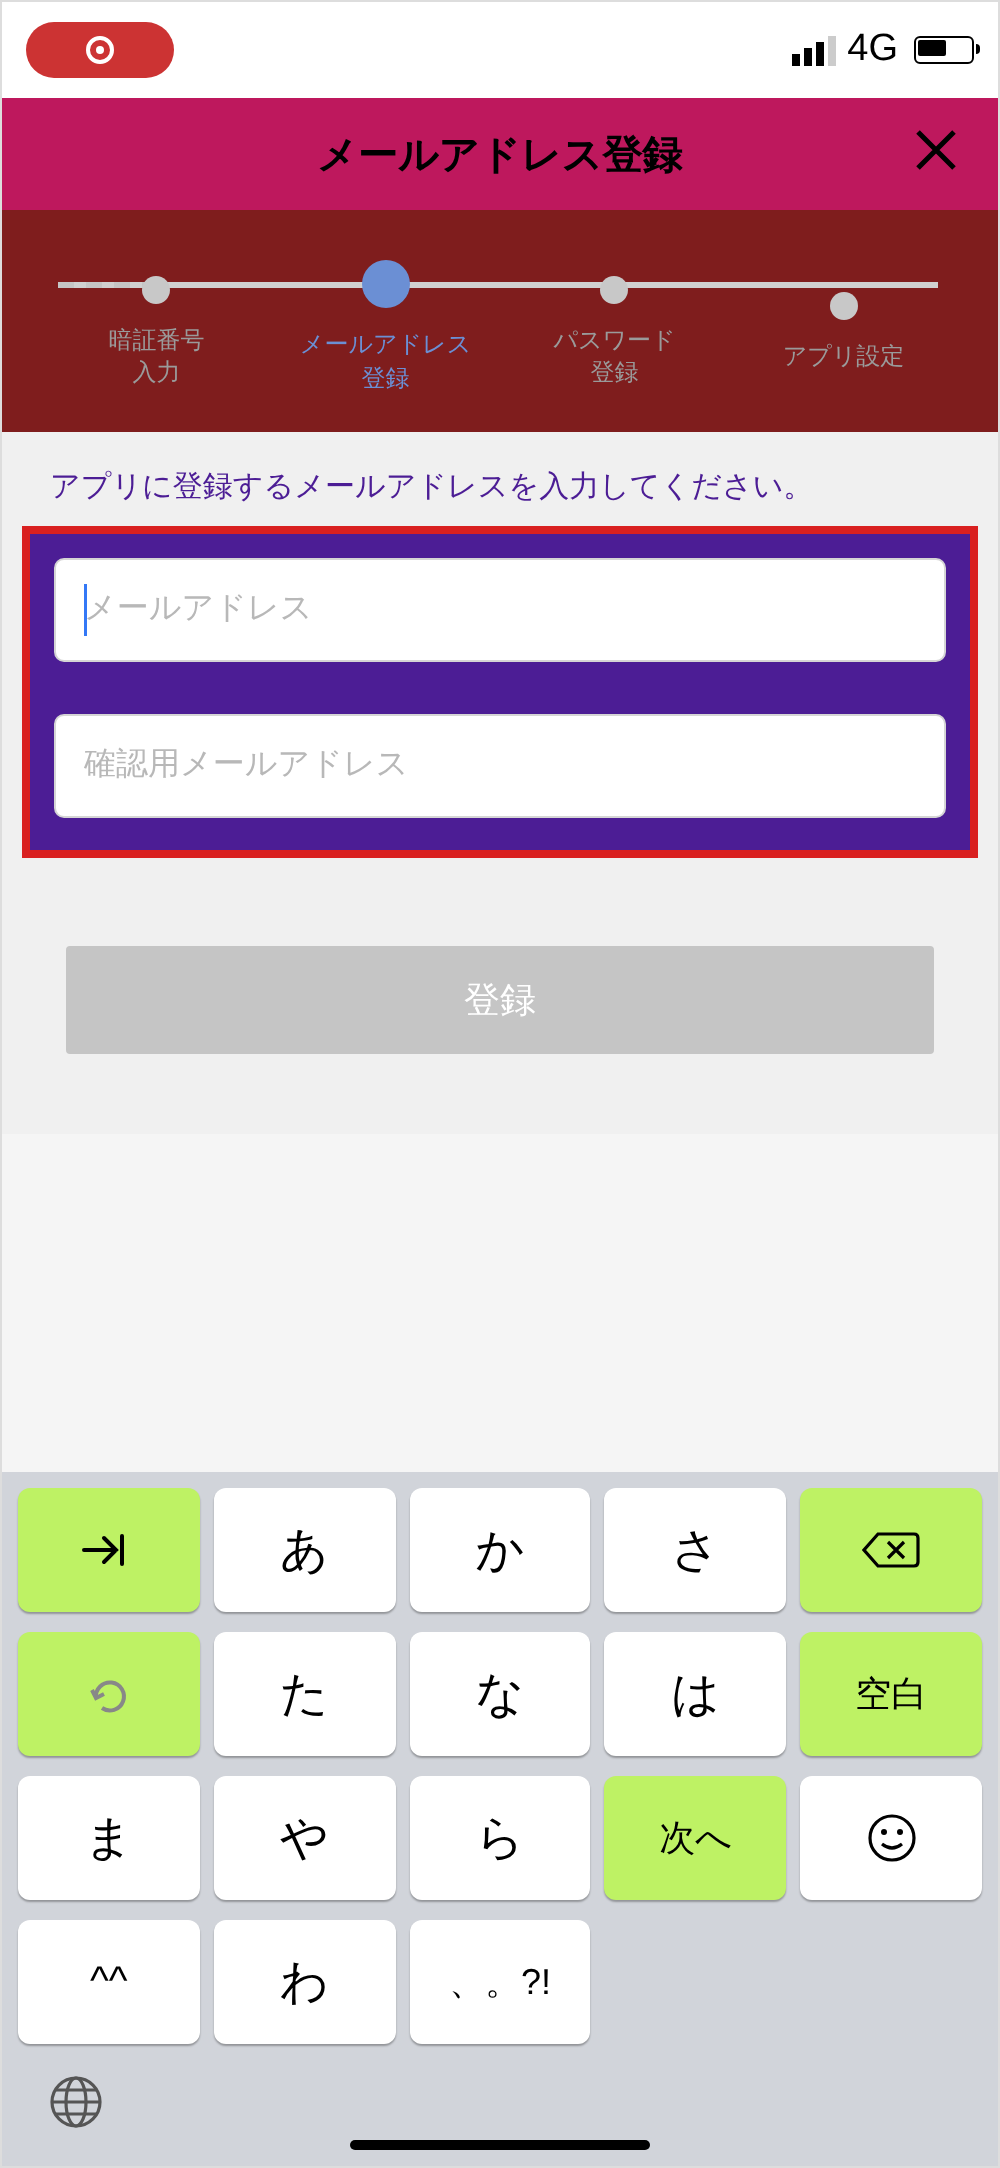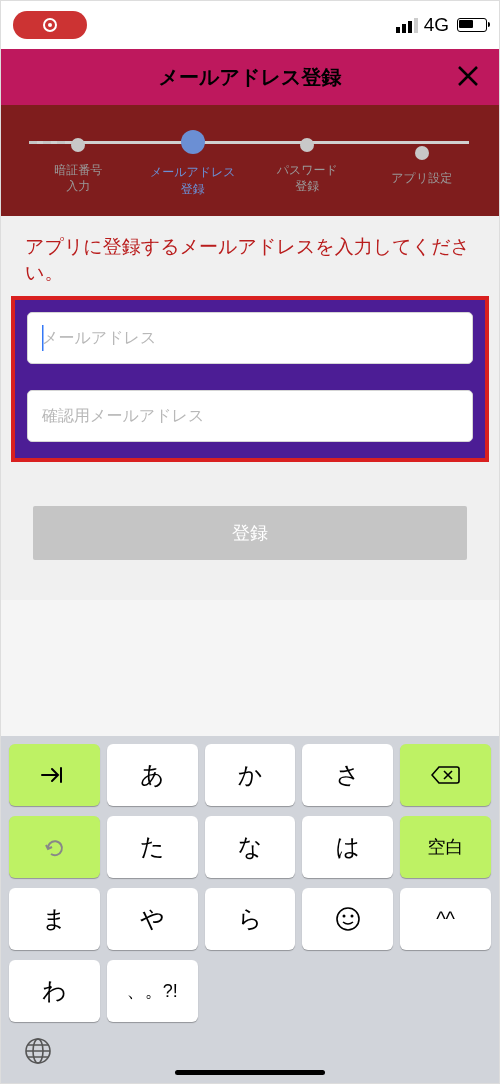--- a/index.html
+++ b/index.html
@@ -158,22 +158,22 @@
       margin-top: 10px;
       line-height: 1.4;
       white-space: pre-line;
     }
     .step.active .step-label { color: #6b8fd4; }
     .content {
       background: #f0f0f0;
       padding: 18px 0 40px;
     }
     .instruction {
-      font-size: 19px;
-      color: #b91c1c;
+      font-size: 15px;
+      color: #4c1d95;
       padding: 0 24px 10px;
     }
     .highlight-box {
       border: 4px solid #d92020;
       margin: 0 10px;
       padding: 12px 12px;
       background: #4c1d95;
     }
     .input-field {
       width: 100%;
@@ -349,20 +349,21 @@
         </svg>
     </div>
     <div class="key">た</div>
     <div class="key">な</div>
     <div class="key">は</div>
     <div class="key func func-label">空白</div>
 
     <div class="key">ま</div>
     <div class="key">や</div>
     <div class="key">ら</div>
+    <div class="key func func-label span2">次へ</div>
 
     <div class="key">
       <svg width="26" height="26" viewBox="0 0 26 26">
           <circle cx="13" cy="13" r="11" fill="none" stroke="#000" stroke-width="1.6"></circle>
           <circle cx="9" cy="10" r="1.5" fill="#000"></circle>
           <circle cx="17" cy="10" r="1.5" fill="#000"></circle>
           <path d="M8 16 Q13 20 18 16" fill="none" stroke="#000" stroke-width="1.6"></path>
         </svg>
     </div>
     <div class="key" style="font-size:20px">^^</div>

